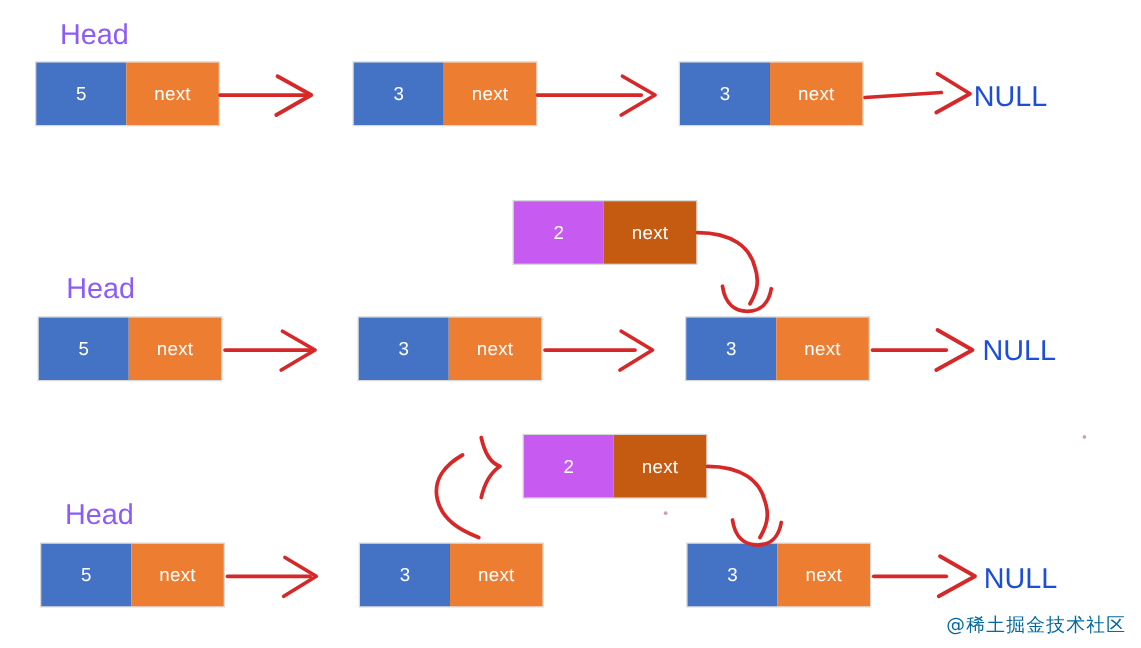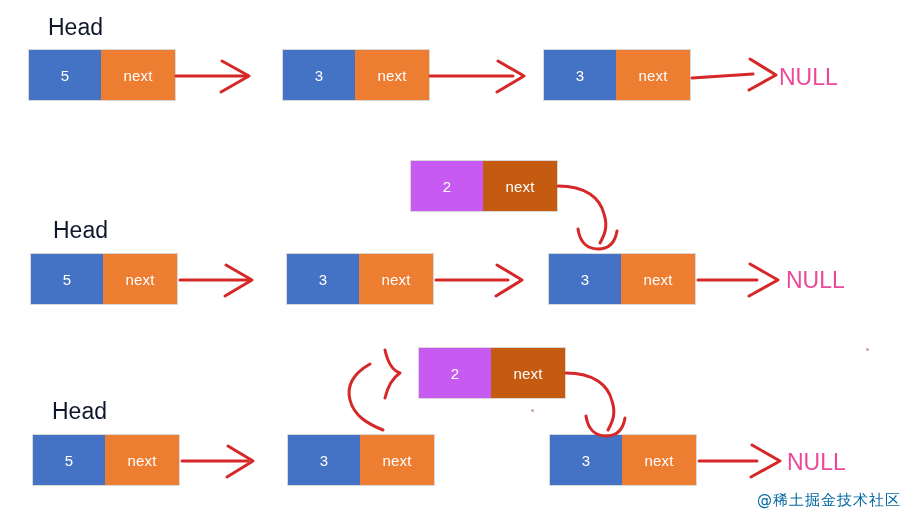--- a/index.html
+++ b/index.html
@@ -32,28 +32,28 @@
     letter-spacing: .2px;
   }
   .cell-val   { width: 72px; background: #4472C4; }
   .cell-next  { width: 74px; background: #ED7D31; }
   .cell-val-new  { width: 72px; background: #C75AF0; }
   .cell-next-new { width: 74px; background: #C55A11; }
 
   
   .head-label {
     position: absolute;
-    color: #0f172a;
+    color: #8b5cf6;
     font-size: 23px;
     line-height: 1;
     white-space: nowrap;
   }
   .null-label {
     position: absolute;
-    color: #ec4899;
+    color: #1d4ed8;
     font-size: 23px;
     line-height: 1;
     white-space: nowrap;
   }
 
   
   #arrows {
     position: absolute;
     left: 0; top: 0;
     width: 913px; height: 518px;

